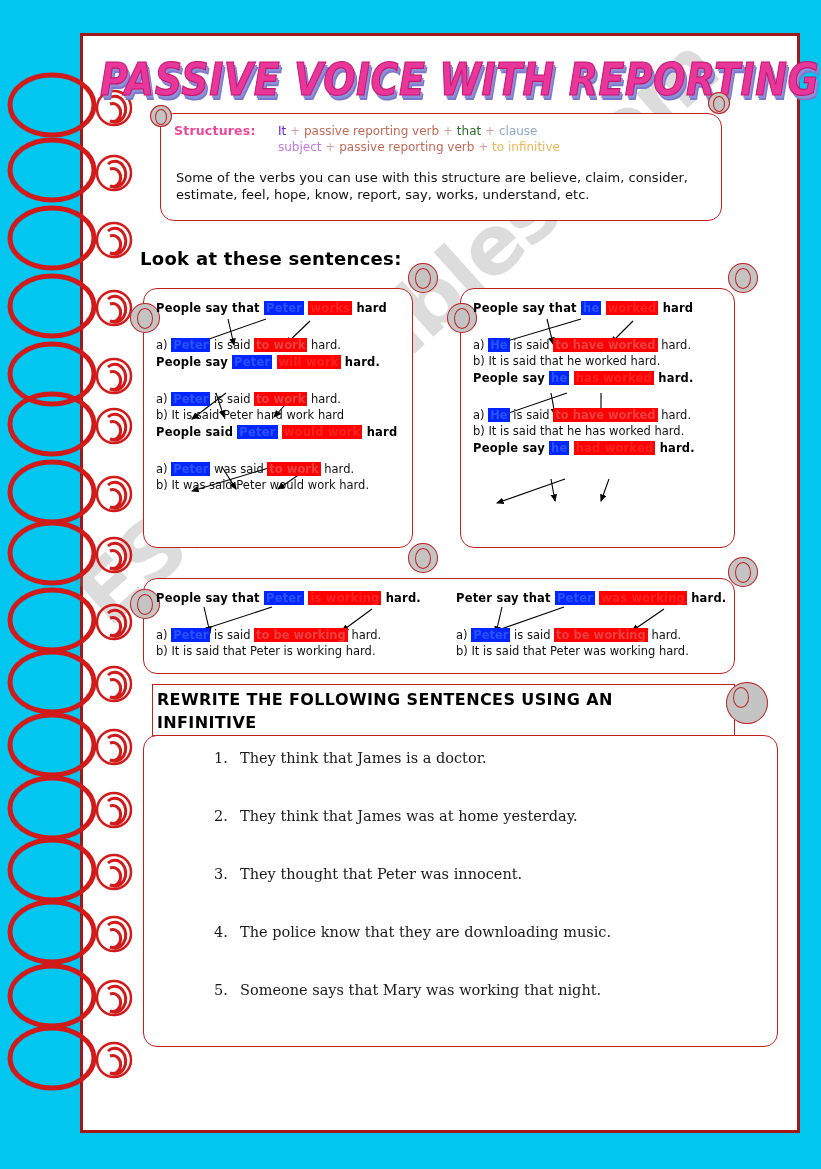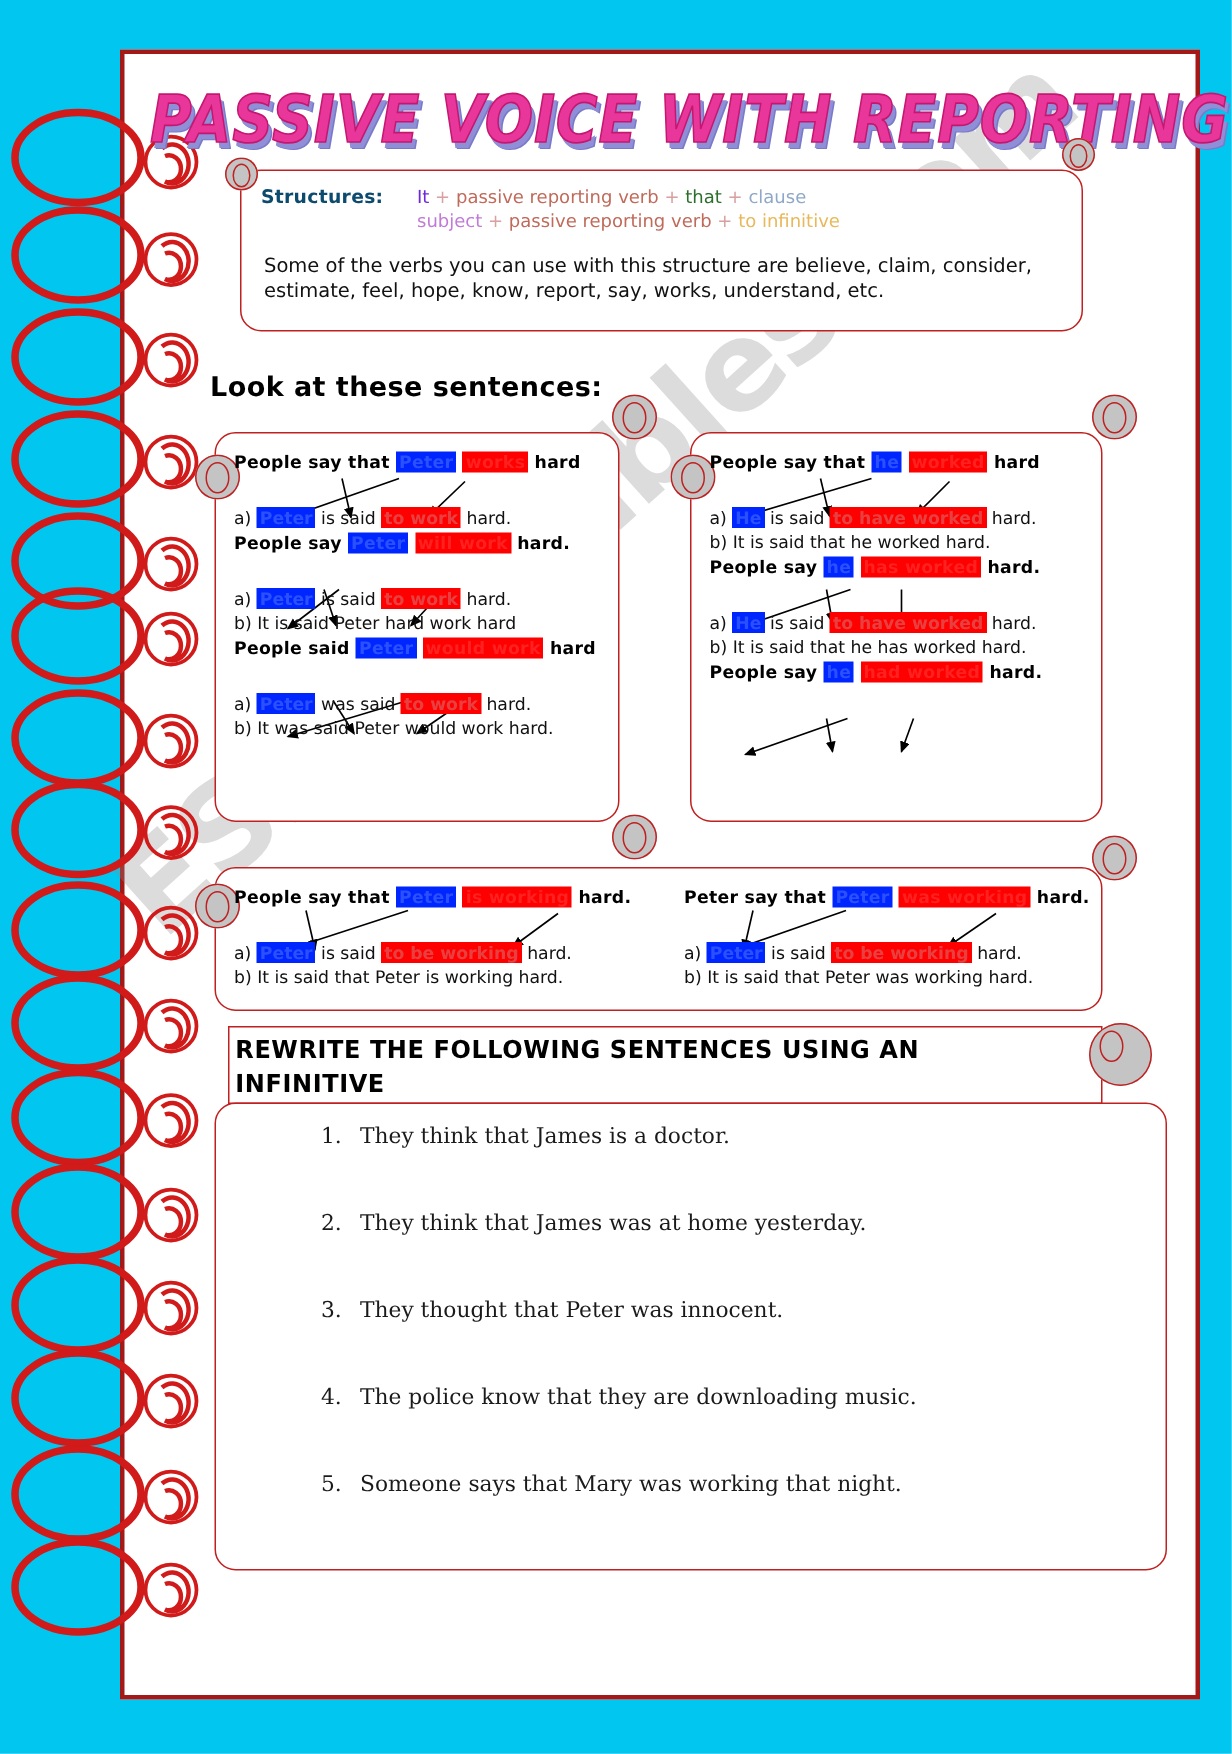--- a/index.html
+++ b/index.html
@@ -82,21 +82,21 @@
   }
   .curl.small { width: 22px; height: 22px; }
   .curl.small::after { left: 5px; top: 4px; width: 10px; height: 14px; }
 
   
   #structures-box { left: 160px; top: 113px; width: 562px; height: 108px; }
   .struct-inner { padding: 9px 0 0 13px; }
   .struct-row { display: flex; align-items: flex-start; }
   .struct-label {
     font-family: "DejaVu Sans", sans-serif;
-    font-weight: bold; font-size: 12.5px; color: #0c4a6e;
+    font-weight: bold; font-size: 12.5px; color: #ec4899;
     width: 104px; flex: none; letter-spacing: 0.2px;
   }
   .struct-lines { font-size: 12px; line-height: 16px; font-family: "DejaVu Sans", sans-serif; }
   .sf-it     { color: #6d28d9; text-align: center; }
   .sf-prv    { color: #C06A5A; }
   .sf-that   { color: #2C6E2C; }
   .sf-clause { color: #8FA8C8; }
   .sf-subj   { color: #C07AD8; }
   .sf-inf    { color: #E8B85A; }
   .sf-plus   { color: #D8A0A0; }

